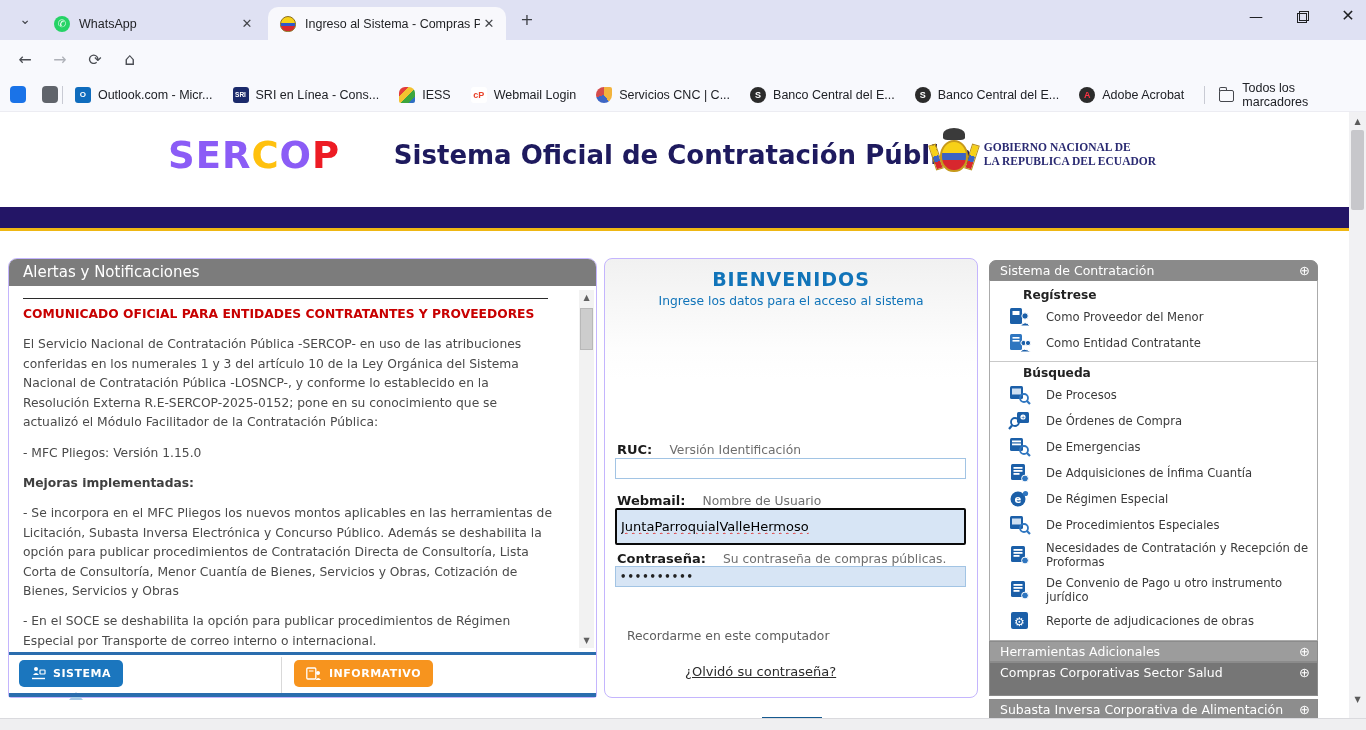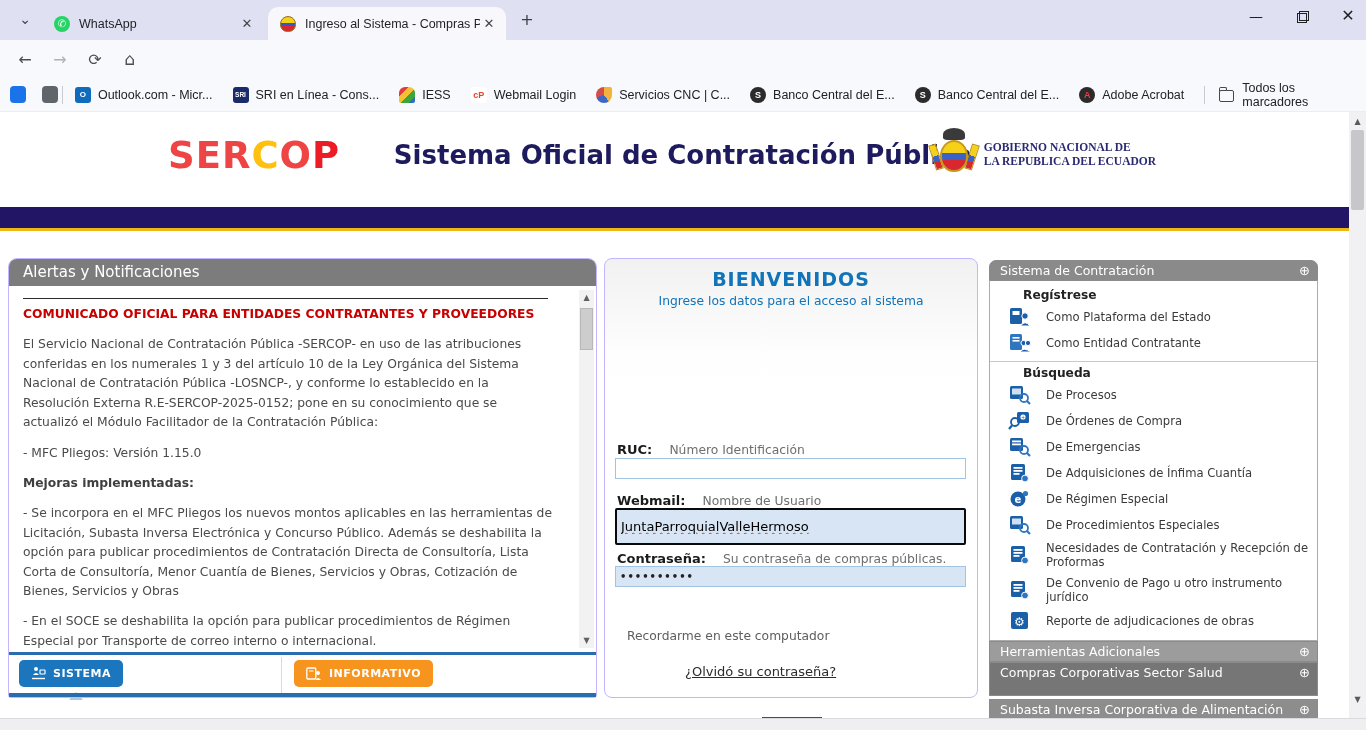--- a/index.html
+++ b/index.html
@@ -43,21 +43,21 @@
   .bm-ic { width:16px; height:16px; border-radius:3px; font-size:8px; font-weight:bold; color:#fff; text-align:center; line-height:16px; flex:none; }
   .bm-div { width:1px; height:18px; background:#C9CBD4; margin:0 12px 0 4px; }
   .bm-right { margin-left:auto; display:flex; align-items:center; gap:8px; font-size:12.5px; color:#202227; }
   .folder-ic { width:16px; height:12px; border:1.5px solid #45474D; border-radius:2px; position:relative; margin-top:2px; }
   .folder-ic::before { content:""; position:absolute; left:-1px; top:-4px; width:6px; height:3px; border:1.5px solid #45474D; border-bottom:none; border-radius:2px 2px 0 0; }
 
   
   .page { position:absolute; left:0; top:112px; width:1366px; height:618px; background:#fff; }
   .site-header { position:absolute; left:0; top:0; width:100%; height:95px; background:#fff; }
   .sercop-logo { position:absolute; left:168px; top:22px; font-size:37px; font-weight:bold; letter-spacing:1px; }
-  .s-blue { color:#ef4444; } .s-yellow { color:#FFC10E; } .s-red { color:#ED1C24; }
+  .s-blue { color:#8b5cf6; } .s-yellow { color:#FFC10E; } .s-red { color:#ED1C24; }
   .site-title { position:absolute; left:0; top:28px; width:100%; text-align:center; font-size:26px; font-weight:bold; color:#1E1A5E; }
   .gov { position:absolute; right:210px; top:18px; display:flex; align-items:center; gap:10px; }
   .crest { width:40px; height:48px; position:relative; }
   .crest .shield { position:absolute; left:6px; top:10px; width:28px; height:32px; border-radius:50% 50% 48% 48%; background:linear-gradient(180deg,#F7D117 0 40%,#3C63C4 40% 65%,#D8272E 65% 100%); border:2px solid #C79A1C; }
   .crest .bird { position:absolute; left:9px; top:-2px; width:22px; height:12px; background:#3a3a3a; border-radius:50% 50% 20% 20%; }
   .crest .flagl,.crest .flagr { position:absolute; top:14px; width:8px; height:26px; background:linear-gradient(180deg,#F7D117 0 45%,#3C63C4 45% 70%,#D8272E 70% 100%); transform:rotate(-18deg); left:-2px; border:1px solid #b98f17;}
   .crest .flagr { left:auto; right:-2px; transform:rotate(18deg); }
   .gov-text { font-family:"Liberation Serif", serif; font-weight:bold; color:#2A2A72; font-size:11.5px; line-height:1.25; }
   .navy-bar { position:absolute; left:0; top:95px; width:100%; height:21px; background:#231566; }
   .gold-line { position:absolute; left:0; top:116px; width:100%; height:3px; background:#EFB713; }
@@ -321,21 +321,21 @@
 
     </div>
   </div>
 
   <div class="panel login">
     <div class="login-title">BIENVENIDOS</div>
     <div class="login-sub">Ingrese los datos para el acceso al sistema</div>
 
     <div class="fld" style="top:180px;">
       <span class="lbl">RUC:</span>
-      <span class="hint">Número Identificación</span>
+      <span class="hint">Versión Identificación</span>
     </div>
     <input class="tin" style="top: 199px;" value="">
 
     <div class="fld" style="top:231px;">
       <span class="lbl">Webmail:</span>
       <span class="hint">Nombre de Usuario</span>
     </div>
     <input class="tin user" style="top: 249px;" value="JuntaParroquialValleHermoso">
 
     <div class="fld" style="top:289px;">
@@ -358,21 +358,21 @@
     <div class="sysc-body">
       <div class="sec-h">Regístrese</div>
 
       <div class="s-item">
         <svg class="ic" viewBox="0 0 24 20">
           <rect x="2" y="1" width="12" height="16" rx="1.5" fill="#1B5FA8"></rect>
             <rect x="4.5" y="4" width="7" height="4" fill="#fff"></rect>
           <circle cx="17" cy="9" r="3.2" fill="#1B5FA8" stroke="#fff" stroke-width="1"></circle>
             <path d="M12.5 19 q4.5 -6.5 9.5 0 z" fill="#1B5FA8" stroke="#fff" stroke-width="1"></path>
         </svg>
-        <div class="lab">Como Plataforma del Estado</div>
+        <div class="lab">Como Proveedor del Menor</div>
       </div>
       <div class="s-item">
         <svg class="ic" viewBox="0 0 24 20">
           <rect x="2" y="1" width="12" height="16" rx="1.5" fill="#2F76C0"></rect>
             <rect x="4.5" y="4" width="7" height="1.6" fill="#fff"></rect>
             <rect x="4.5" y="7" width="7" height="1.6" fill="#fff"></rect>
           <circle cx="15.5" cy="10" r="2.6" fill="#1B5FA8" stroke="#fff" stroke-width="1"></circle>
             <circle cx="20" cy="10" r="2.6" fill="#1B5FA8" stroke="#fff" stroke-width="1"></circle>
           <path d="M12 19 q3.5 -5.5 11 0 z" fill="#1B5FA8" stroke="#fff" stroke-width="1"></path>
         </svg>

